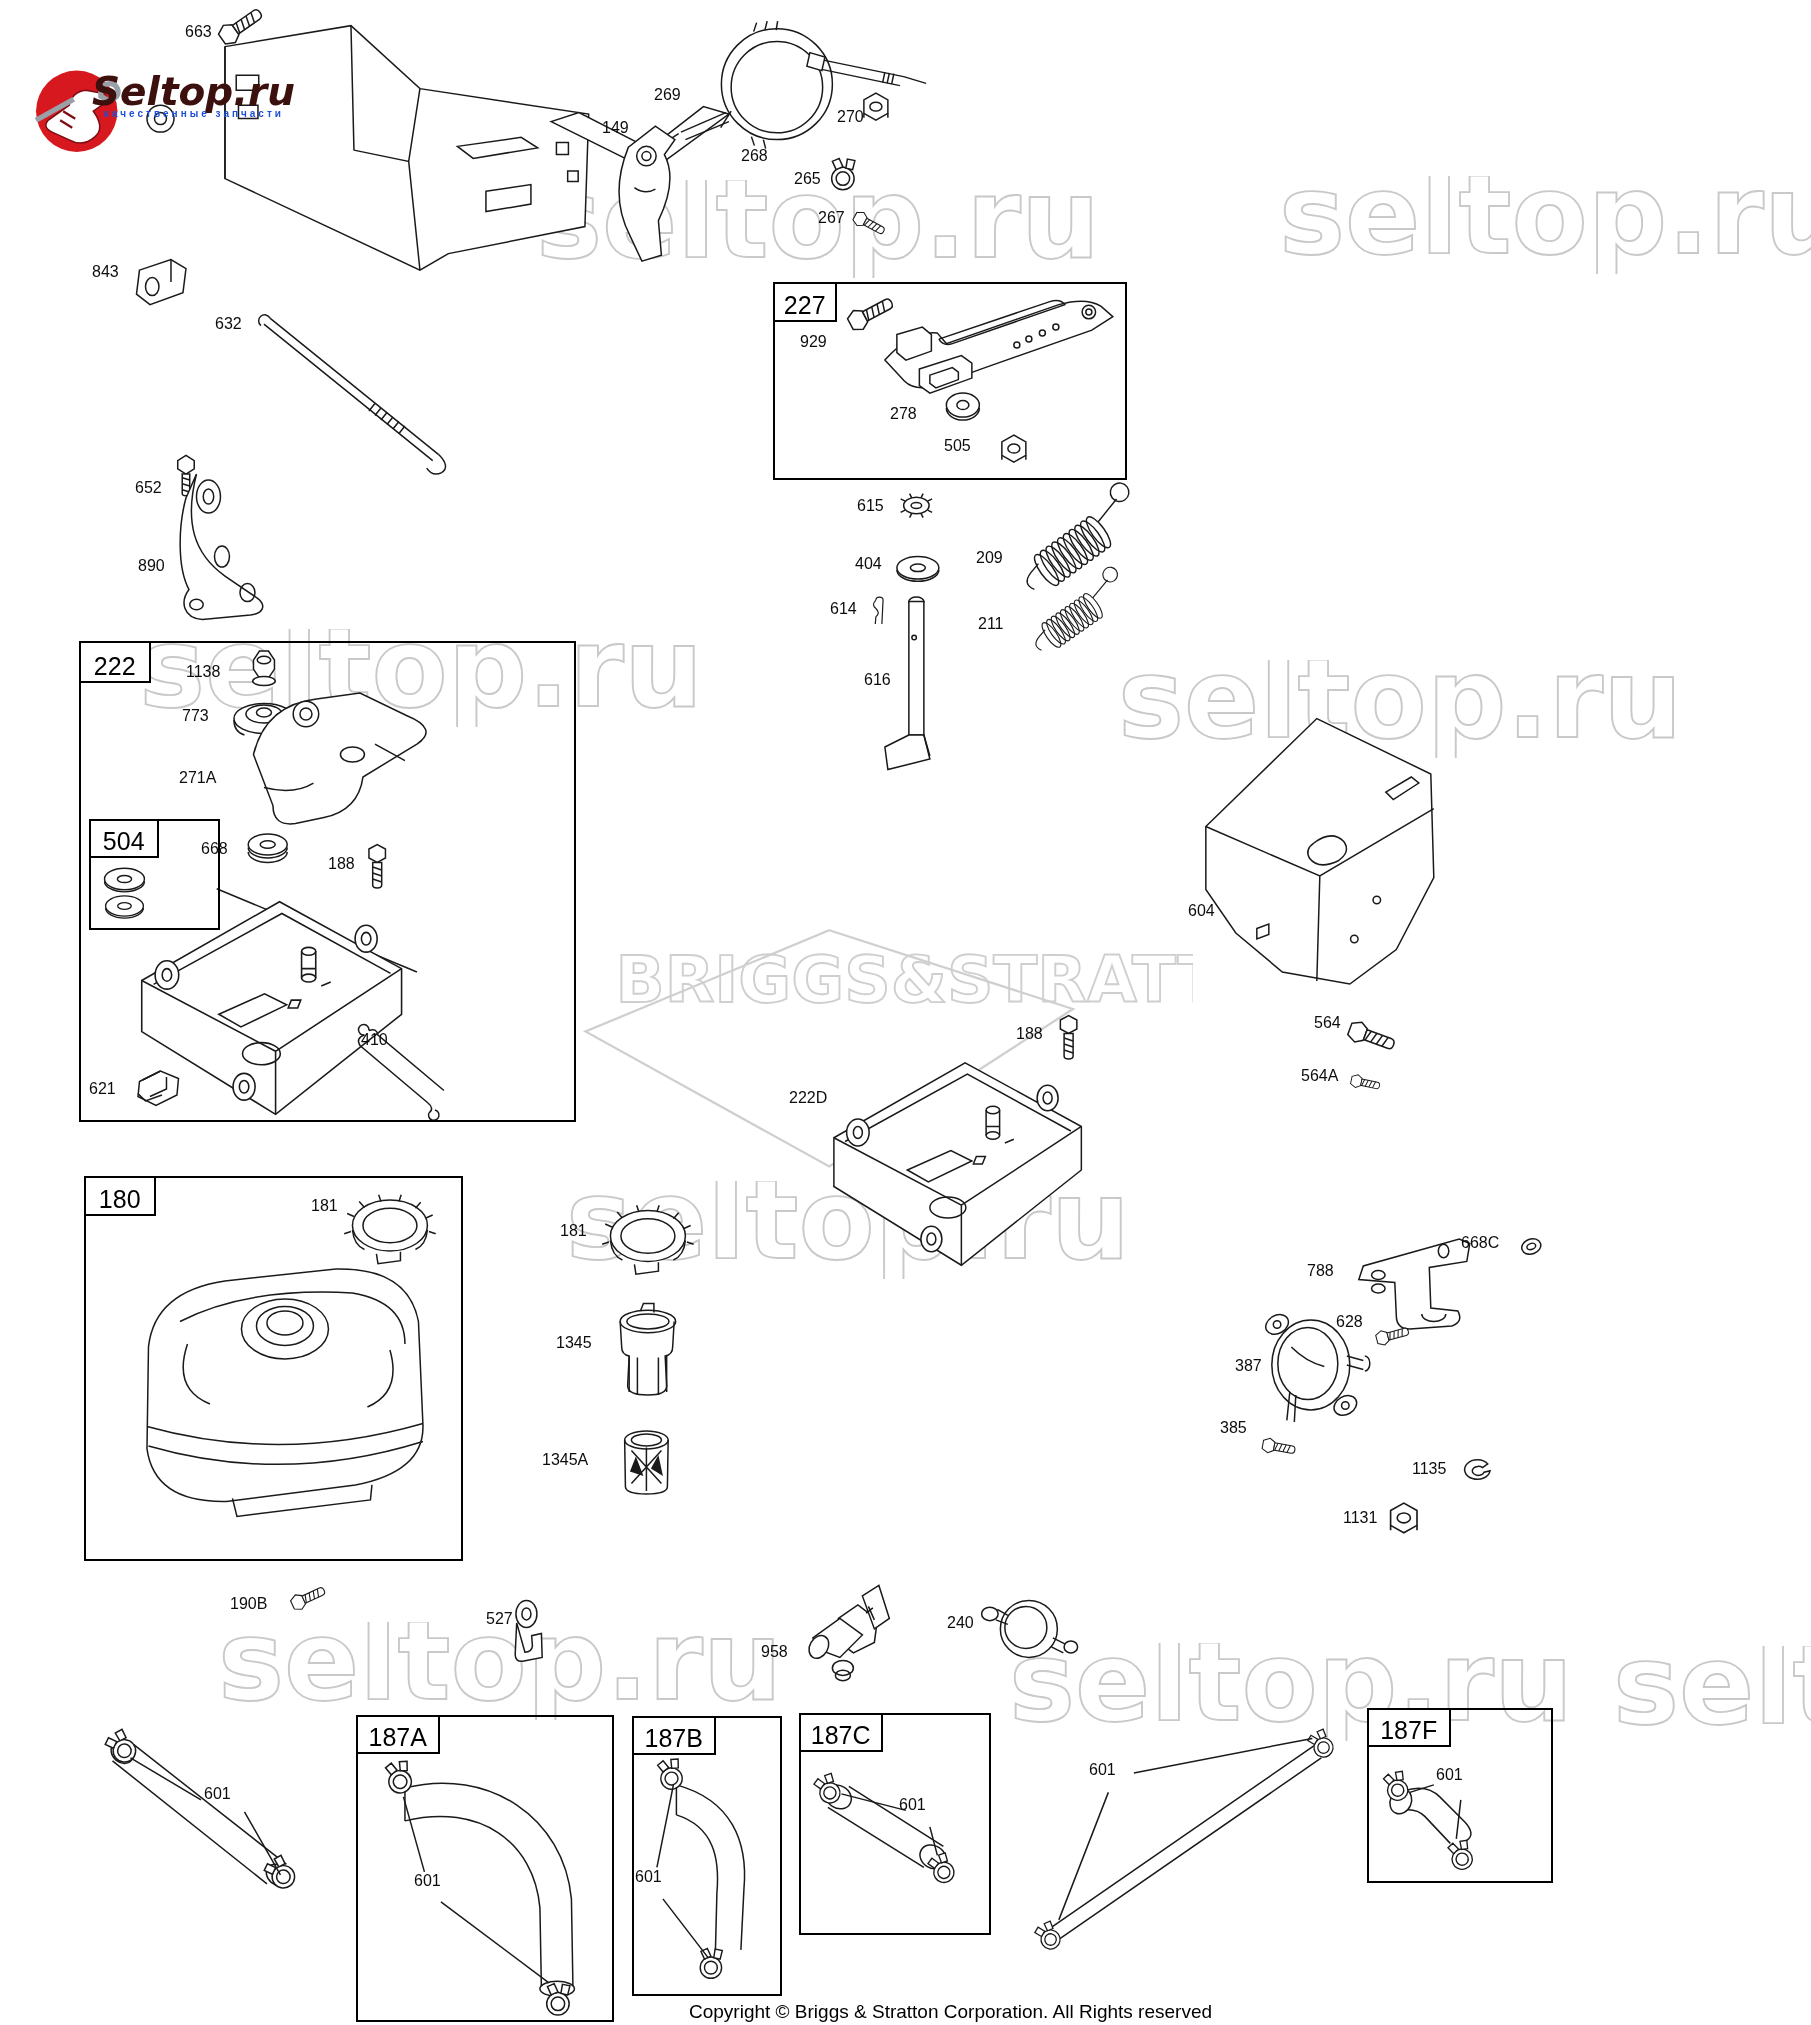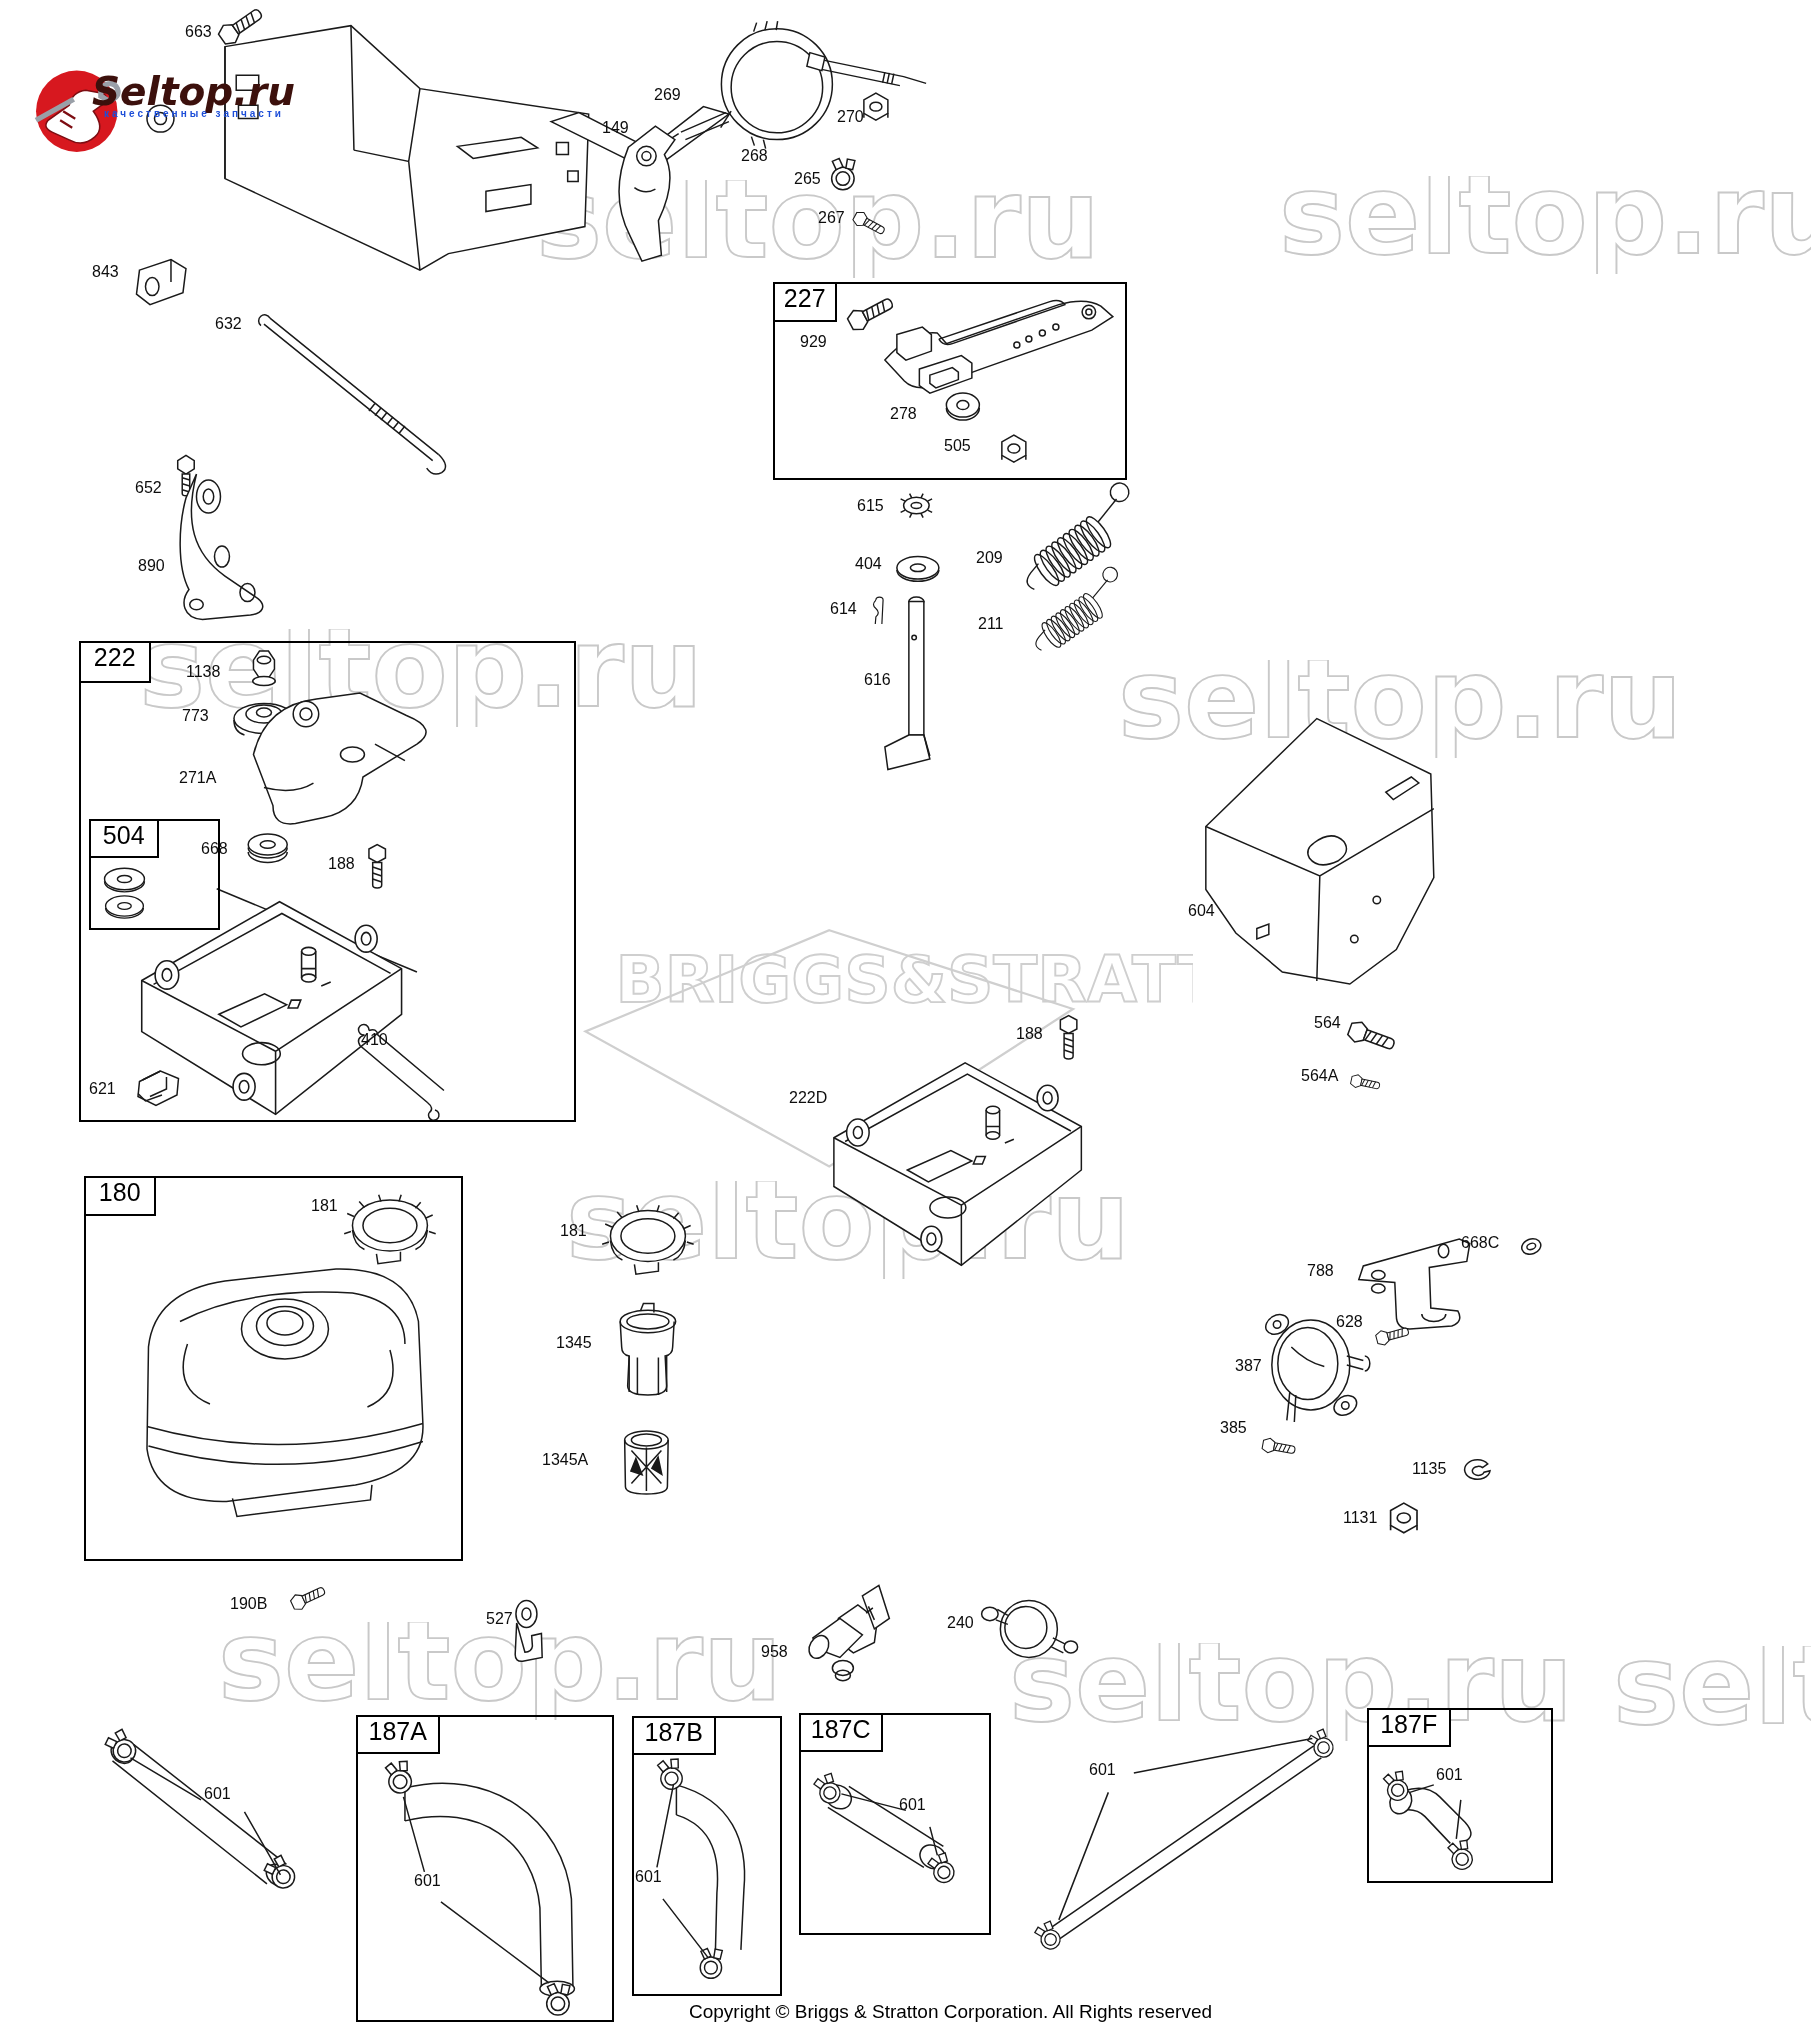--- a/index.html
+++ b/index.html
@@ -2,21 +2,21 @@
 <html style="font-size:12px"><head>
 <meta charset="utf-8">
 <style>
   html,body{margin:0;padding:0;background:#fff}
   .canvas{position:relative;width:1811px;height:2025px;background:#fff;overflow:hidden;
           font-family:"Liberation Sans",sans-serif;color:#111}
   .wm{position:absolute;z-index:1;pointer-events:none}
   .art{position:absolute;left:0;top:0;z-index:2}
   .box{position:absolute;border:2.3px solid #000;z-index:3;background:transparent}
   .tab{position:absolute;left:-2.3px;top:-2.3px;border:2.3px solid #000;background:#fff;
-       display:flex;align-items:flex-start;justify-content:center;font-size:25px;color:#000}
+       display:flex;align-items:flex-end;justify-content:center;font-size:25px;color:#000}
   .lbl{position:absolute;z-index:6;font-size:16px;color:#0d0d0d;white-space:nowrap}
   .logo{position:absolute;z-index:7}
   .logo-title{position:absolute;left:92px;top:69px;font-family:"DejaVu Sans",sans-serif;
               font-weight:bold;font-style:italic;font-size:39px;color:#3c100c;z-index:7}
   .logo-sub{position:absolute;left:104px;top:108px;font-size:10px;letter-spacing:3px;
             color:#1d4ed8;z-index:7;font-weight:bold}
   .copyright{position:absolute;left:689px;top:2001px;z-index:6;font-size:19px;font-weight:normal;color:#000}
   svg .ln{stroke:#1a1a1a;stroke-width:2;fill:none}
   svg .lnf{stroke:#1a1a1a;stroke-width:2;fill:#fff}
   svg text.wmt{font-family:"DejaVu Sans",sans-serif;font-weight:bold}

